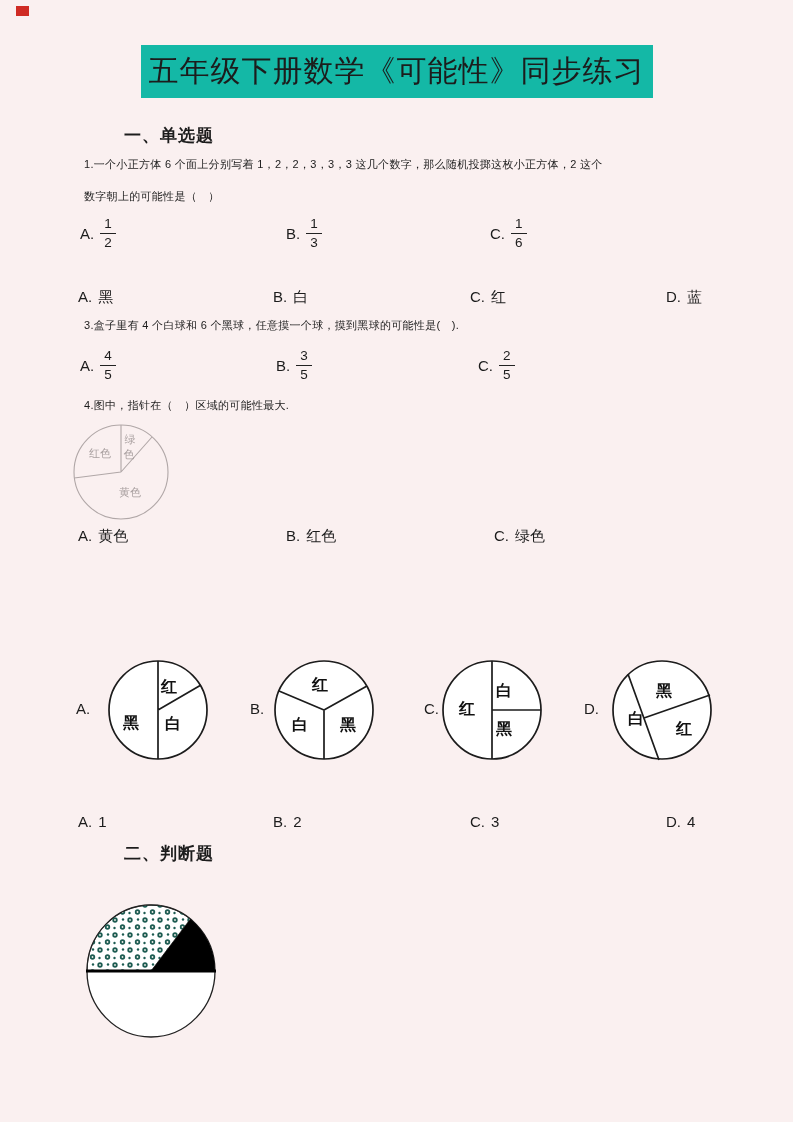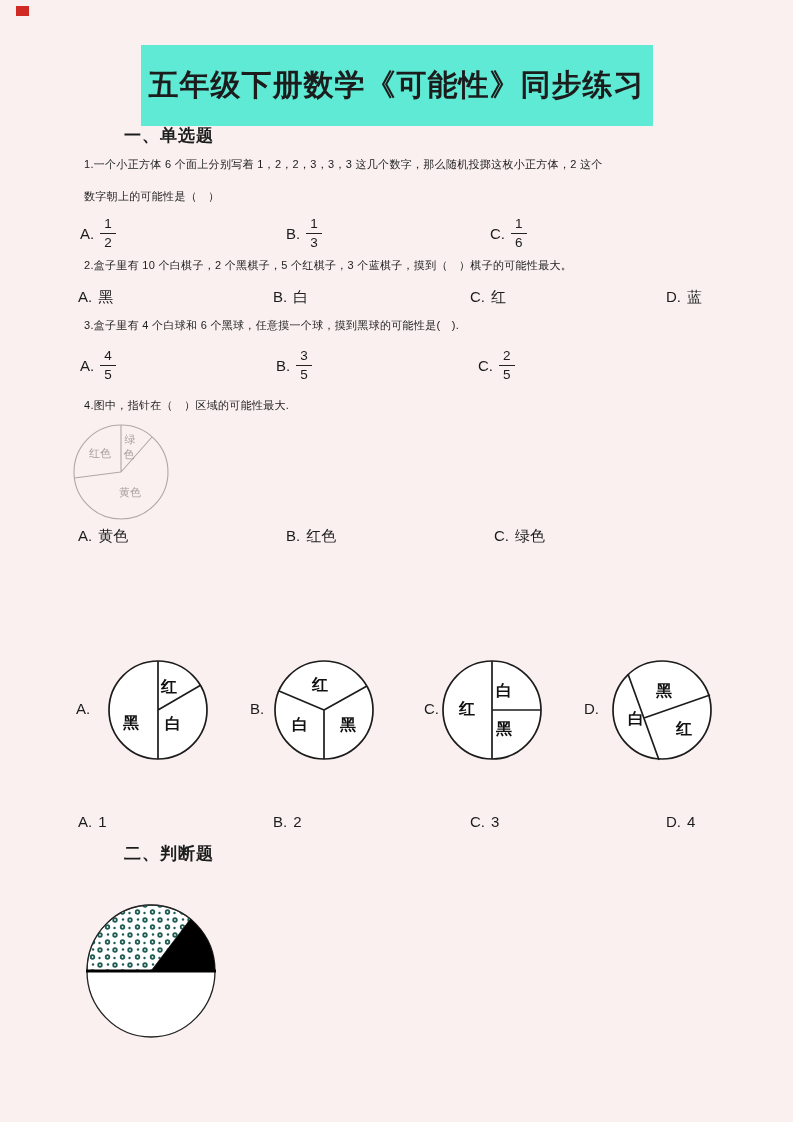--- a/index.html
+++ b/index.html
@@ -4,22 +4,22 @@
 <style>
   html,body{margin:0;padding:0;background:#ffffff;}
   .page{
     position:relative;width:793px;height:1122px;overflow:hidden;
     background:#faf0f0;color:#1c1c1c;
     font-family:"Liberation Sans","DejaVu Sans",sans-serif;
   }
   .corner-mark{position:absolute;left:16px;top:6px;width:13px;height:10px;background:#cf2b24;}
   .title{
     position:absolute;top:45px;left:50%;transform:translateX(-50%);
-    background:#5eead4;font-size:30px;font-weight:bold;letter-spacing:1px;
-    padding:20px 8px;white-space:nowrap;
+    background:#14b8a6;font-size:30px;font-weight:normal;letter-spacing:1px;
+    padding:6px 8px;white-space:nowrap;
   }
   .sec{position:absolute;left:76px;font-size:17px;font-weight:bold;letter-spacing:1px;white-space:nowrap;margin-left:48px;}
   .qtext{position:absolute;left:84px;font-size:11px;letter-spacing:.3px;white-space:nowrap;}
   .opt{position:absolute;font-size:15px;white-space:nowrap;}
   .olab{margin-right:6px;}
   .frac{display:inline-block;vertical-align:middle;text-align:center;font-size:13.5px;line-height:1.15;transform:translateY(-2px);}
   .fnum{display:block;border-bottom:1.4px solid #222;padding:0 4px 1px;}
   .fden{display:block;padding-top:1px;}
   .fig{position:absolute;}
   .spin-label{font-size:16px;font-weight:600;fill:#111;}
@@ -42,21 +42,20 @@
   <div class="opt" style="left:80px;top:218px">
     <span class="olab">A.</span><span class="frac"><span class="fnum">1</span><span class="fden">2</span></span>
   </div>
   <div class="opt" style="left:286px;top:218px">
     <span class="olab">B.</span><span class="frac"><span class="fnum">1</span><span class="fden">3</span></span>
   </div>
   <div class="opt" style="left:490px;top:218px">
     <span class="olab">C.</span><span class="frac"><span class="fnum">1</span><span class="fden">6</span></span>
   </div>
 
-  <div class="qtext" style="top:258px">2.盒子里有 10 个白棋子，2 个黑棋子，5 个红棋子，3 个蓝棋子，摸到（　）棋子的可能性最大。</div>
   <div class="opt" style="left:78px;top:288px"><span class="olab">A.</span><span>黑</span></div>
   <div class="opt" style="left:273px;top:288px"><span class="olab">B.</span><span>白</span></div>
   <div class="opt" style="left:470px;top:288px"><span class="olab">C.</span><span>红</span></div>
   <div class="opt" style="left:666px;top:288px"><span class="olab">D.</span><span>蓝</span></div>
 
   <div class="qtext" style="top:318px">3.盒子里有 4 个白球和 6 个黑球，任意摸一个球，摸到黑球的可能性是(　).</div>
   <div class="opt" style="left:80px;top:350px">
     <span class="olab">A.</span><span class="frac"><span class="fnum">4</span><span class="fden">5</span></span>
   </div>
   <div class="opt" style="left:276px;top:350px">

